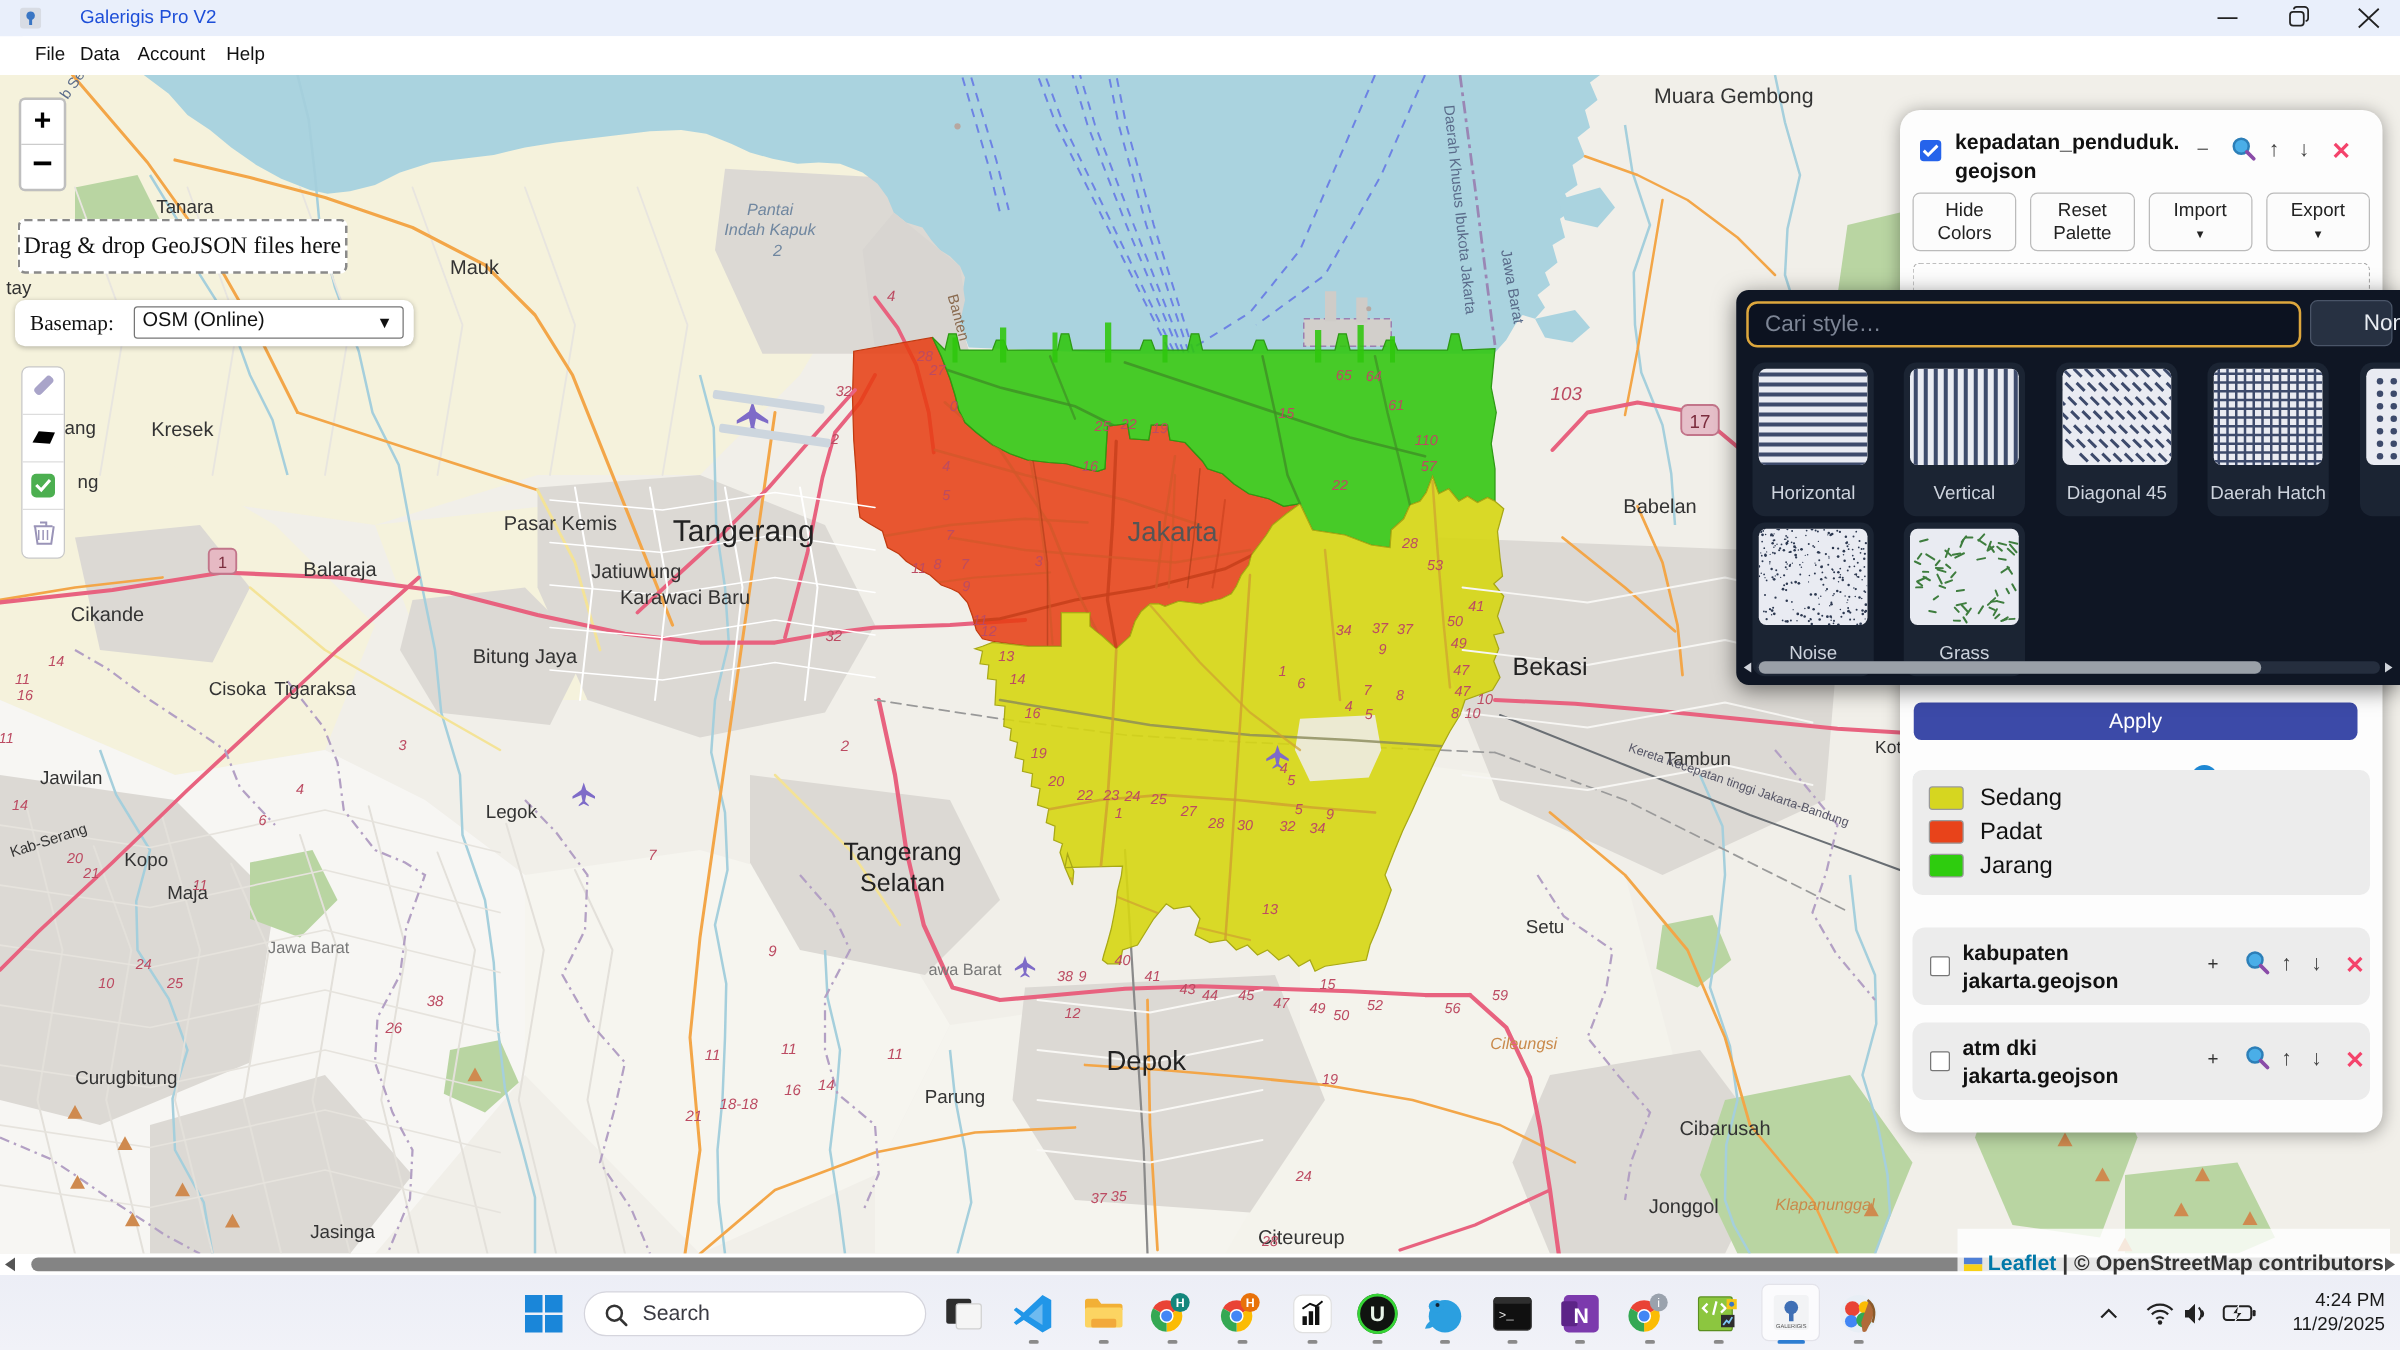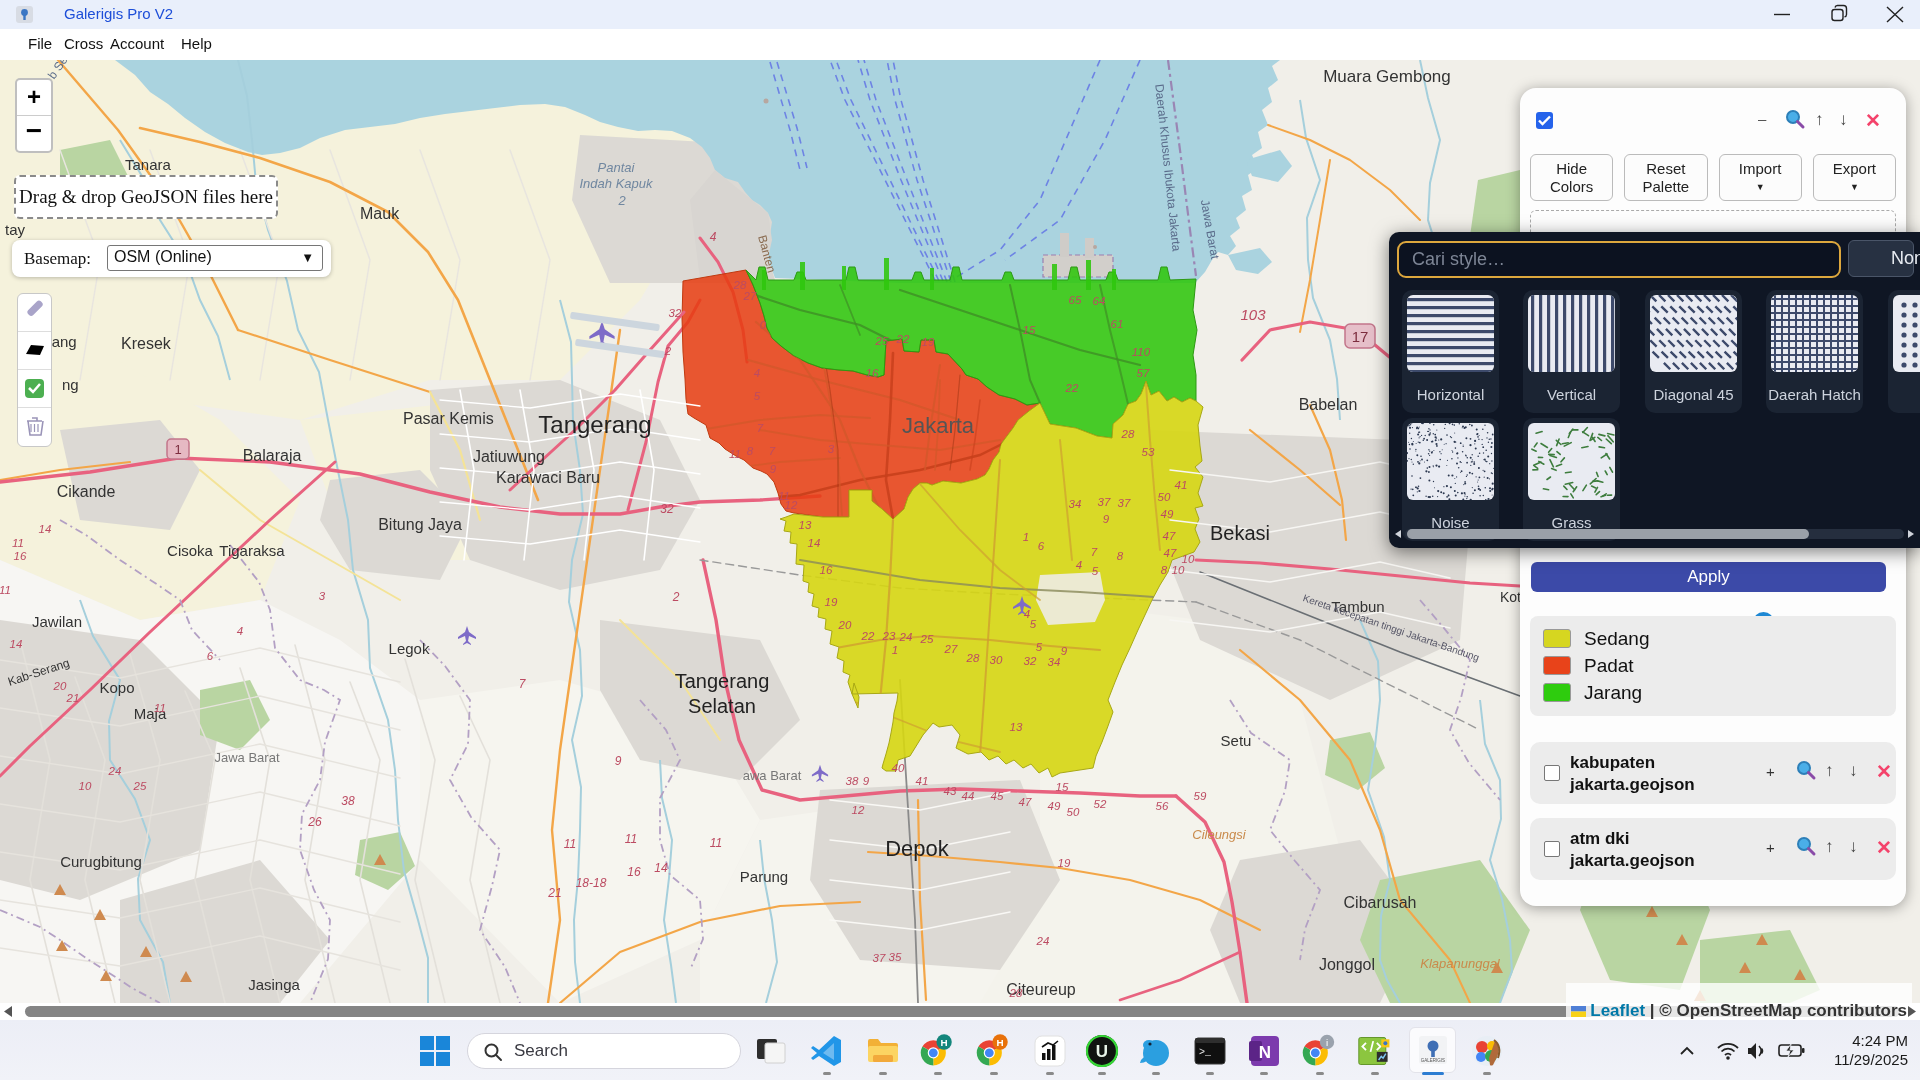--- a/index.html
+++ b/index.html
@@ -471,21 +471,21 @@
  <svg class="winbtn" style="right:58px" viewBox="0 0 46 29">
       <rect x="16" y="9.5" width="11" height="11" rx="2.5" fill="none" stroke="#222" stroke-width="1.4"></rect>
       <path d="M19 7.5 a2.5 2.5 0 0 1 2.5-2 h6 a3 3 0 0 1 3 3 v6 a2.5 2.5 0 0 1 -2 2.4" fill="none" stroke="#222" stroke-width="1.4"></path>
     </svg>
  <svg class="winbtn" style="right:2px" viewBox="0 0 46 29">
       <path d="M15 7 L31 22 M31 7 L15 22" stroke="#222" stroke-width="1.4"></path>
     </svg>
 </div>
 <div id="menubar">
  <span style="left:10px">File</span>
- <span style="left:46px">Cross</span>
+ <span style="left:46px">Data</span>
  <span style="left:92px">Account</span>
  <span style="left:163px">Help</span>
 </div>
 <div id="hscroll"></div>
 <div id="zoomctl">
     <div class="zc">+</div>
     <div class="sep"></div>
     <div class="zc" style="font-size:28px;line-height:30px">−</div>
   </div>
 <div id="dragbox">Drag &amp; drop GeoJSON files here</div>
@@ -516,20 +516,21 @@
       <rect width="15" height="5.5" fill="#4f7fd6"></rect>
       <rect y="5.5" width="15" height="5.5" fill="#f7d117"></rect>
     </svg> <a>Leaflet</a> | © OpenStreetMap contributors</div>
 
 <div id="panel">
   <div class="chk">
       <svg width="13" height="11">
         <path d="M1 5.5 l3.5 3.5 L12 1.5" stroke="#fff" stroke-width="2.4" fill="none"></path>
       </svg>
     </div>
+  <div class="ptitle">kepadatan_penduduk.<br>geojson</div>
   <div class="micons" style="left:238px; top:22px; color:#555">–</div>
   <div class="micons" style="left:264px; top:20px"><svg width="22" height="22">
         <circle cx="9" cy="9" r="6" fill="#4aaee8" stroke="#2d7fb8" stroke-width="2"></circle>
         <line x1="13.5" y1="13.5" x2="19" y2="19" stroke="#8a4ba8" stroke-width="3" stroke-linecap="round"></line>
       </svg></div>
   <div class="micons" style="left:295px; top:22px; font-size:17px">↑</div>
   <div class="micons" style="left:319px; top:22px; font-size:17px">↓</div>
   <div class="micons" style="left:345px; top:21px; font-size:19px; font-weight:bold; color:#f4436b">✕</div>
   <div class="btnrow">
     <div class="pbtn">Hide<br>Colors</div>

